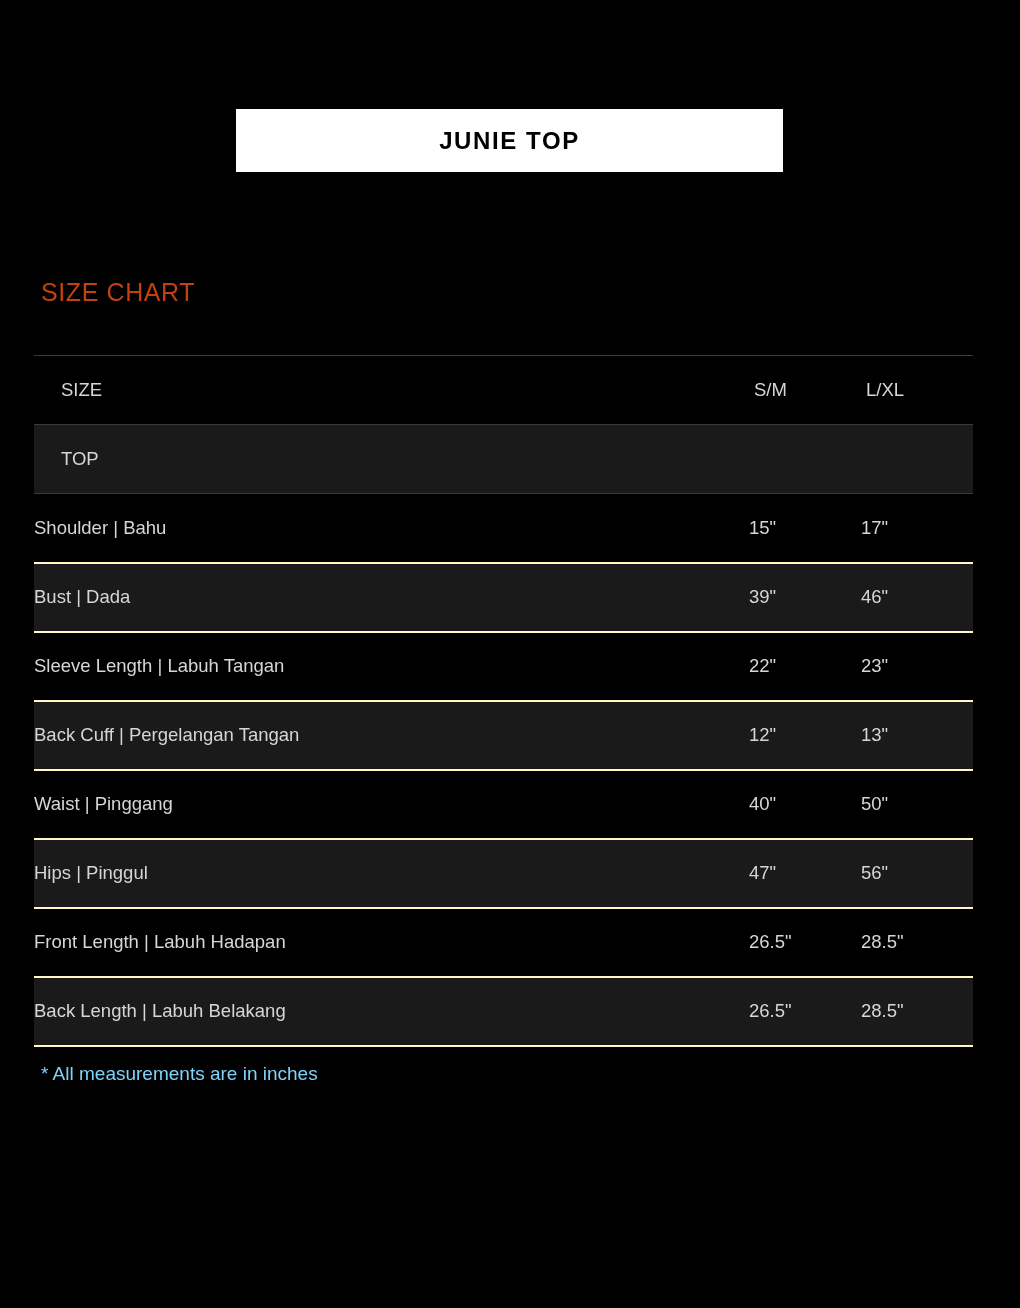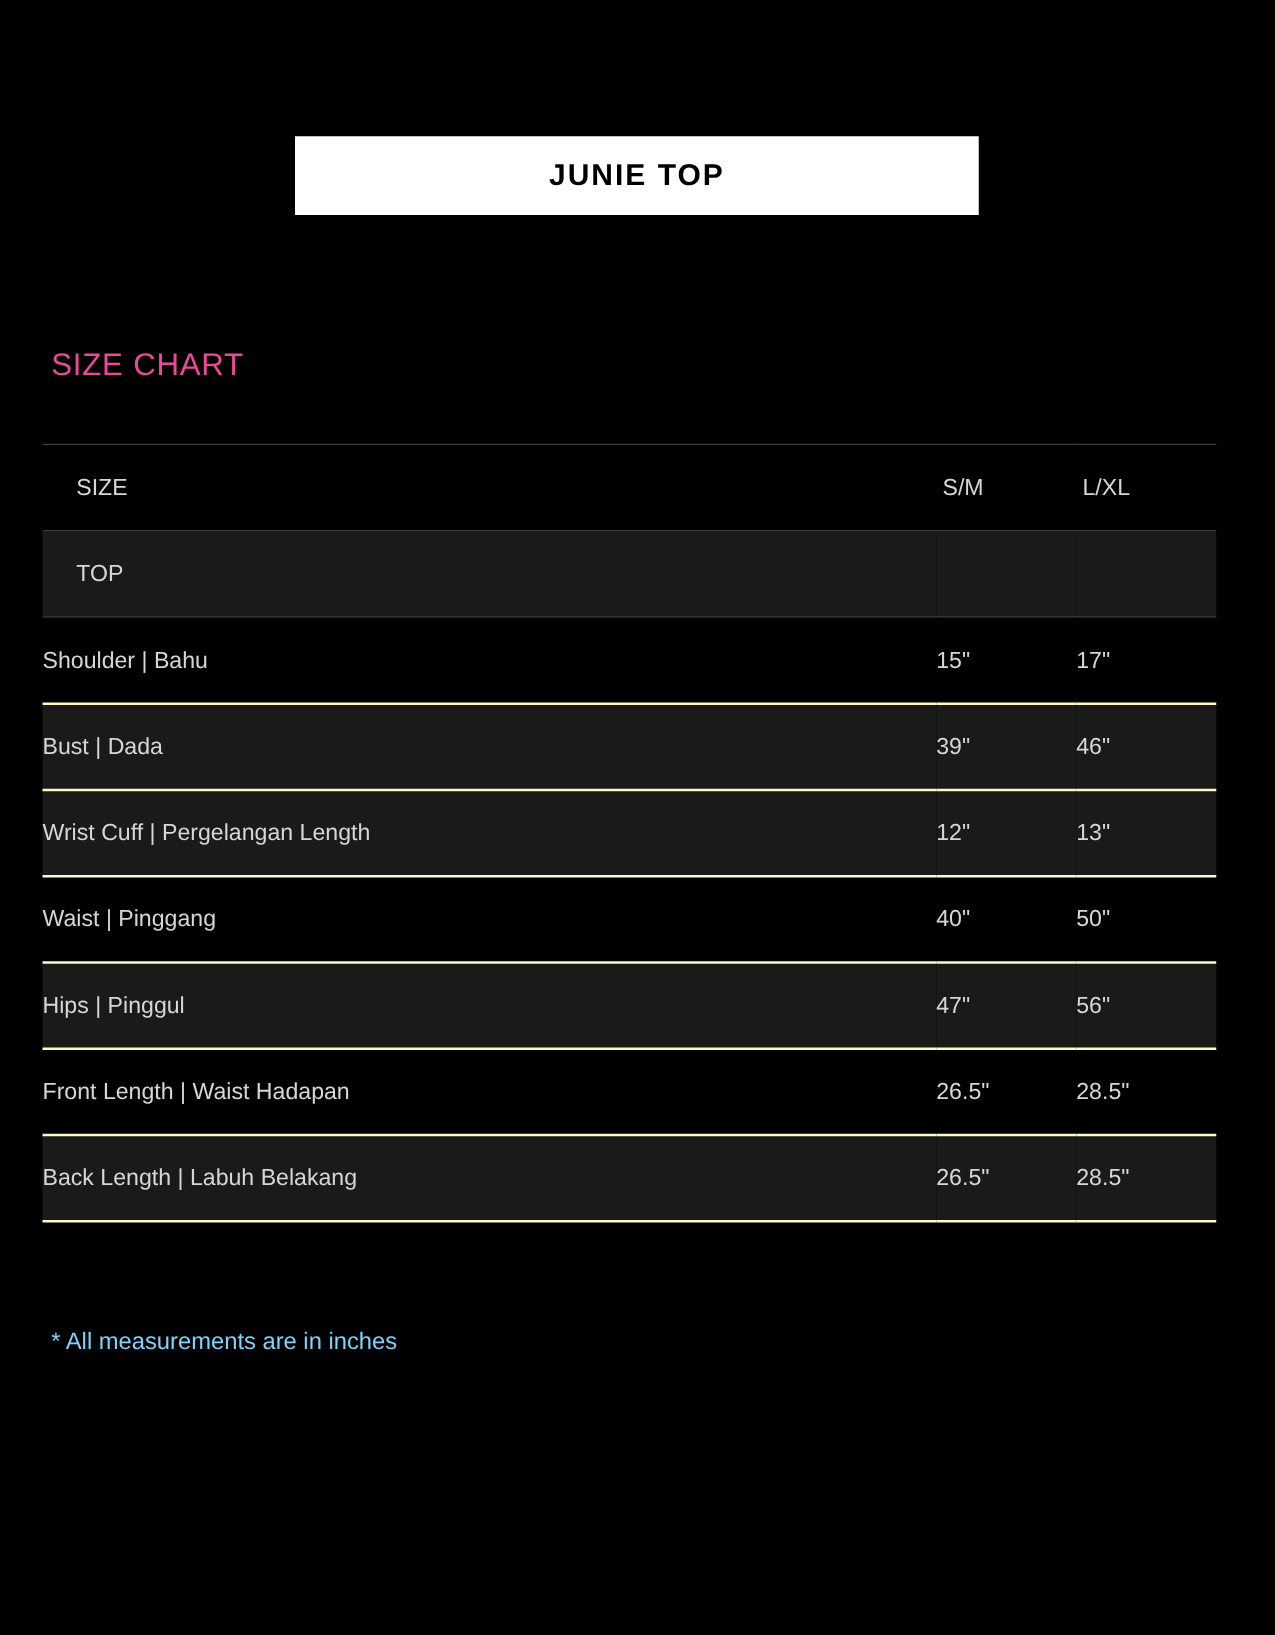--- a/index.html
+++ b/index.html
@@ -39,21 +39,21 @@
     font-weight: bold;
     letter-spacing: 1.6px;
     font-family: "Liberation Sans", sans-serif;
   }
   
   .section-heading {
     position: absolute;
     left: 41px;
     top: 278px;
     font-size: 25px;
-    color: #ec4899;
+    color: #c2410c;
     letter-spacing: 0.6px;
     font-weight: normal;
   }
   
   .chart-wrap {
     position: absolute;
     left: 34px;
     top: 355px;
     width: 939px;
   }
@@ -136,37 +136,42 @@
         <tr class="data row-odd">
           <td class="label">Shoulder | Bahu</td>
           <td class="val">15"</td>
           <td class="val">17"</td>
         </tr>
         <tr class="data row-even">
           <td class="label">Bust | Dada</td>
           <td class="val">39"</td>
           <td class="val">46"</td>
         </tr>
+        <tr class="data row-odd">
+          <td class="label">Sleeve Length | Labuh Tangan</td>
+          <td class="val">22"</td>
+          <td class="val">23"</td>
+        </tr>
         <tr class="data row-even">
-          <td class="label">Wrist Cuff | Pergelangan Length</td>
+          <td class="label">Back Cuff | Pergelangan Tangan</td>
           <td class="val">12"</td>
           <td class="val">13"</td>
         </tr>
         <tr class="data row-odd">
           <td class="label">Waist | Pinggang</td>
           <td class="val">40"</td>
           <td class="val">50"</td>
         </tr>
         <tr class="data row-even">
           <td class="label">Hips | Pinggul</td>
           <td class="val">47"</td>
           <td class="val">56"</td>
         </tr>
         <tr class="data row-odd">
-          <td class="label">Front Length | Waist Hadapan</td>
+          <td class="label">Front Length | Labuh Hadapan</td>
           <td class="val">26.5"</td>
           <td class="val">28.5"</td>
         </tr>
         <tr class="data row-even">
           <td class="label">Back Length | Labuh Belakang</td>
           <td class="val">26.5"</td>
           <td class="val">28.5"</td>
         </tr>
       </tbody>
     </table>

